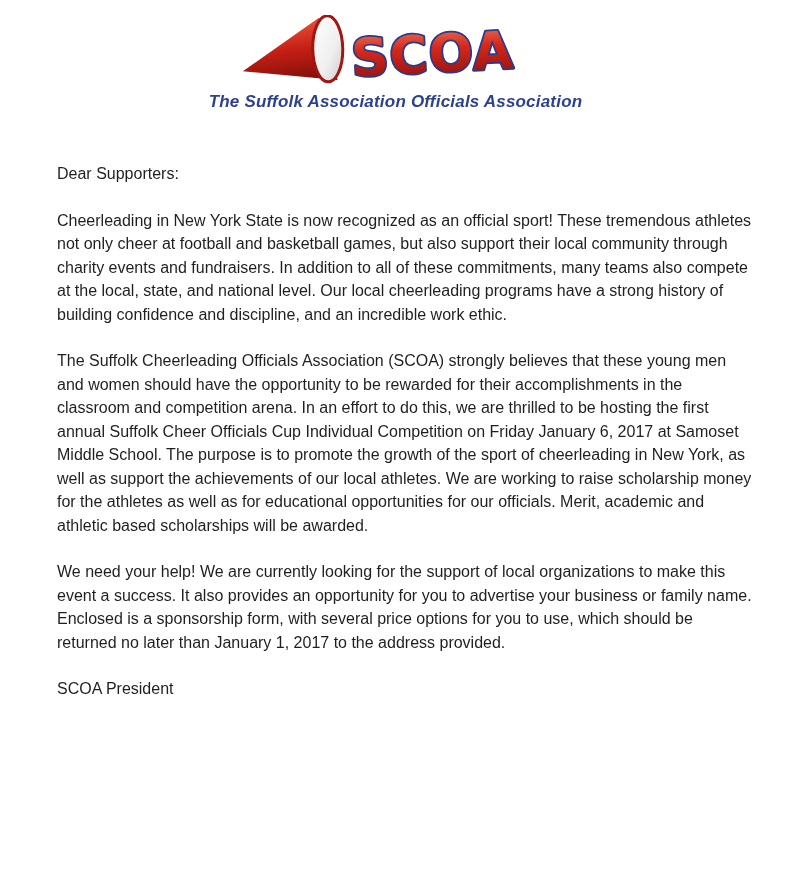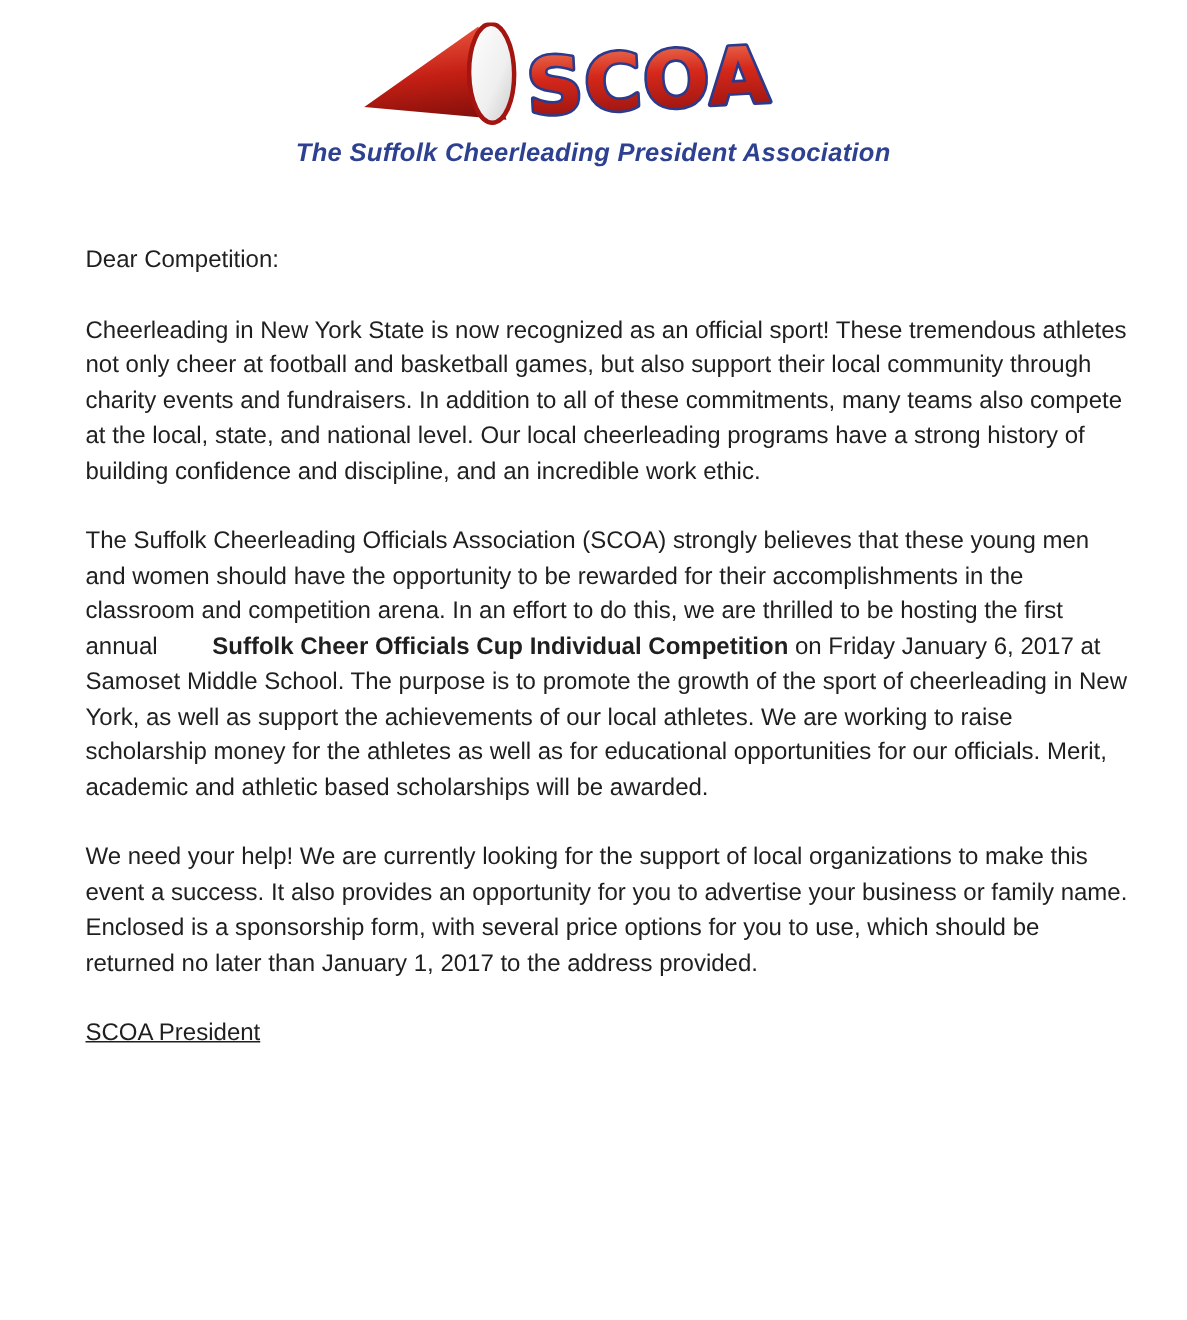--- a/index.html
+++ b/index.html
@@ -53,29 +53,27 @@
     line-height: 23.5px;
     color: #1f1f1f;
   }
   .letter p {
     margin: 0 0 23px 0;
   }
   .salutation {
     margin-bottom: 23px;
   }
   .bold-run {
-    font-weight: bold;
-    margin-left: 32px;
+    font-weight: normal;
   }
   .closing {
     margin-top: 0;
   }
   .signature-title {
     margin-top: 84px;
-    text-decoration: underline;
   }
 </style>
 </head>
 <body>
 
 <div class="logo">
   <div class="logo-row">
     <svg class="megaphone" width="118" height="76" viewBox="0 0 118 76" aria-hidden="true">
       <defs>
         <linearGradient id="coneGrad" x1="0" y1="0" x2="0" y2="1">
@@ -98,25 +96,25 @@
       <defs>
         <linearGradient id="scoaGrad" x1="0" y1="0" x2="0" y2="1">
           <stop offset="0" stop-color="#ef7a5a"></stop>
           <stop offset="0.4" stop-color="#d5281a"></stop>
           <stop offset="1" stop-color="#8a0f0e"></stop>
         </linearGradient>
       </defs>
       <text x="4" y="56" font-family="DejaVu Sans, sans-serif" font-weight="bold" font-size="52" letter-spacing="1" fill="url(#scoaGrad)" stroke="#2c3a8c" stroke-width="3.5" stroke-linejoin="round" paint-order="stroke" transform="rotate(-3 105 37)">SCOA</text>
     </svg>
   </div>
-  <div class="logo-tagline">The Suffolk Cheerleading President Association</div>
+  <div class="logo-tagline">The Suffolk Association Officials Association</div>
 </div>
 
 <div class="letter">
-  <p class="salutation">Dear Competition:</p>
+  <p class="salutation">Dear Supporters:</p>
 
   <p><span>Cheerleading in New York State is now recognized as an official sport! These tremendous athletes not only cheer at football and basketball games, but also support their local community through charity events and fundraisers. In addition to all of these commitments, many teams also compete at the local, state, and national level.  Our local cheerleading programs have a strong history of building confidence and discipline, and an incredible work ethic.</span><span class="bold-run"></span><span></span></p>
 
   <p><span>The Suffolk Cheerleading Officials Association (SCOA) strongly believes that these young men and women should have the opportunity to be rewarded for their accomplishments in the classroom and competition arena. In an effort to do this, we are thrilled to be hosting the first annual </span><span class="bold-run">Suffolk Cheer Officials Cup Individual Competition</span><span> on Friday January 6, 2017 at Samoset Middle School.  The purpose is to promote the growth of the sport of cheerleading in New York, as well as support the achievements of our local athletes. We are working to raise scholarship money for the athletes as well as for educational opportunities for our officials. Merit, academic and athletic based scholarships will be awarded.</span></p>
 
   <p><span>We need your help! We are currently looking for the support of local organizations to make this event a success. It also provides an opportunity for you to advertise your business or family name. Enclosed is a sponsorship form, with several price options for you to use, which should be returned no later than January 1, 2017 to the address provided.</span><span class="bold-run"></span><span></span></p>
 
 
 
   <p class="signature-title">SCOA President</p>

